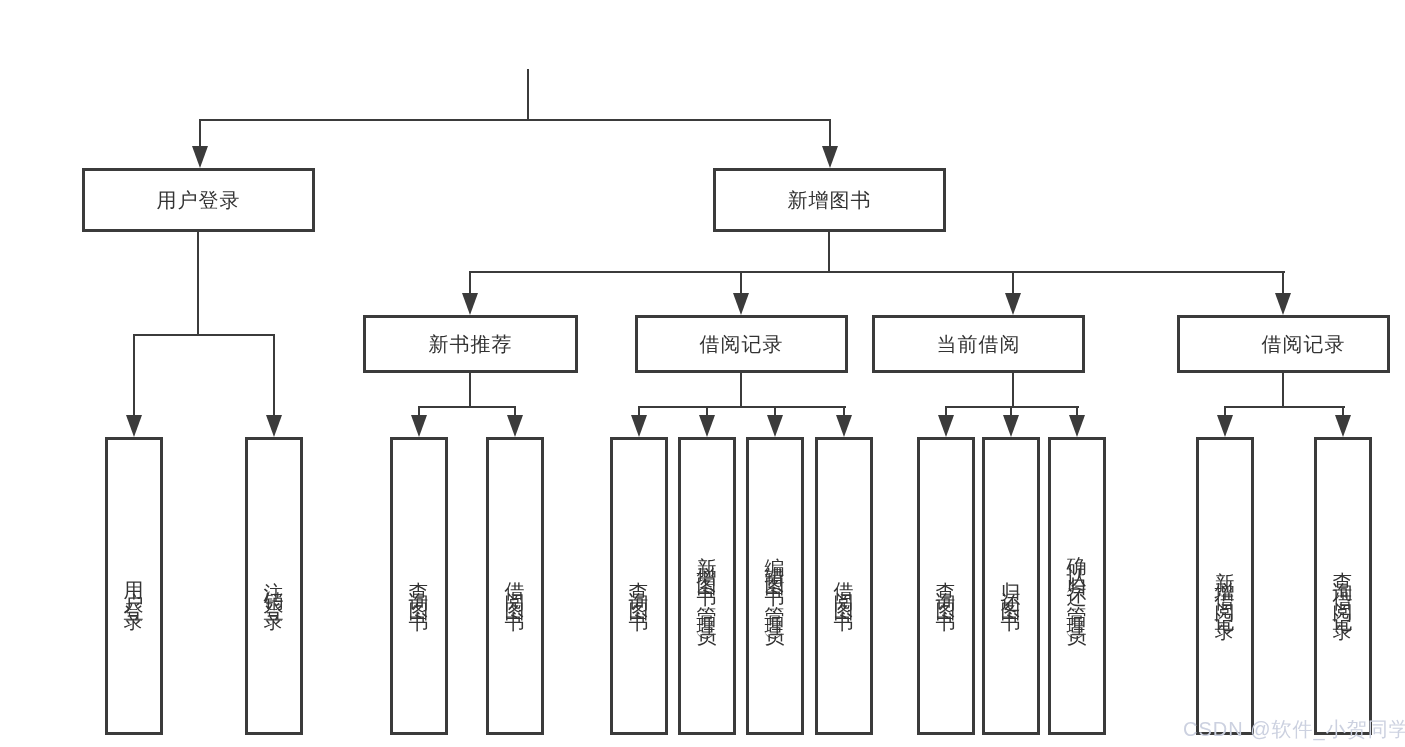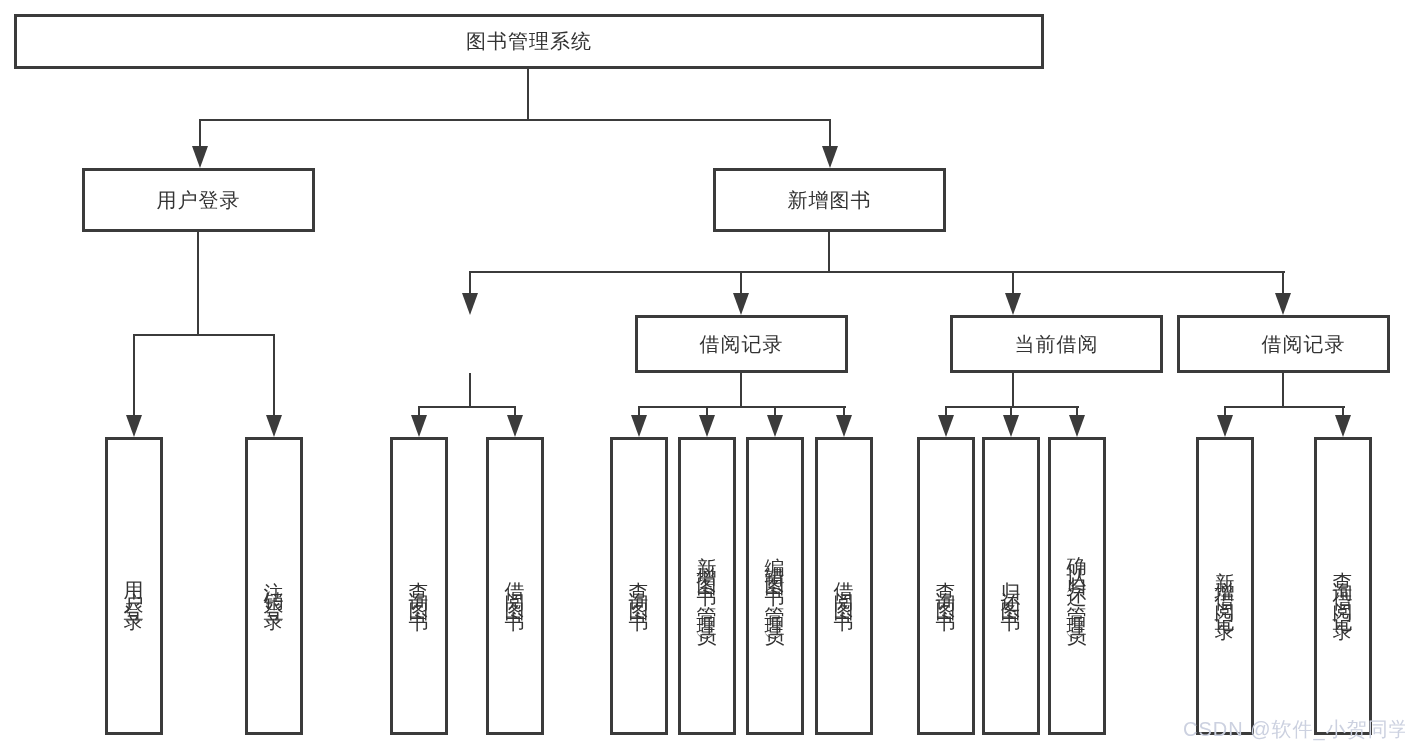--- a/index.html
+++ b/index.html
@@ -98,23 +98,20 @@
     letter-spacing:1px;
     white-space:nowrap;
     z-index:5;
   }
 </style>
 </head>
 <body>
 
 <div class="stage">
 
-  <div class="hbox" style="left:14px;top:14px;width:1030px;height:55px;">
-    <span class="lbl">图书管理系统</span>
-  </div>
 
   <div class="vline" style="left:527px;top:69px;height:51px;"></div>
   <div class="hline" style="left:199px;top:119px;width:632px;"></div>
   <div class="arrow" style="left:192px;top:119px;height:49px;"></div>
   <div class="arrow" style="left:822px;top:119px;height:49px;"></div>
 
   <div class="hbox" style="left:82px;top:168px;width:233px;height:64px;">
     <span class="lbl">用户登录</span>
   </div>
   <div class="hbox" style="left:713px;top:168px;width:233px;height:64px;">
@@ -126,24 +123,27 @@
   <div class="arrow" style="left:126px;top:334px;height:103px;"></div>
   <div class="arrow" style="left:266px;top:334px;height:103px;"></div>
 
   <div class="vline" style="left:828px;top:232px;height:41px;"></div>
   <div class="hline" style="left:469px;top:271px;width:816px;"></div>
   <div class="arrow" style="left:462px;top:271px;height:44px;"></div>
   <div class="arrow" style="left:733px;top:271px;height:44px;"></div>
   <div class="arrow" style="left:1005px;top:271px;height:44px;"></div>
   <div class="arrow" style="left:1275px;top:271px;height:44px;"></div>
 
+  <div class="hbox" style="left:363px;top:315px;width:215px;height:58px;">
+    <span class="lbl">新书推荐</span>
+  </div>
   <div class="hbox" style="left:635px;top:315px;width:213px;height:58px;">
     <span class="lbl">借阅记录</span>
   </div>
-  <div class="hbox" style="left:950px;top:315px;width:213px;height:58px;">
+  <div class="hbox" style="left:872px;top:315px;width:213px;height:58px;">
     <span class="lbl">当前借阅</span>
   </div>
   <div class="hbox" style="left:1177px;top:315px;width:213px;height:58px;padding-left:40px;">
     <span class="lbl">借阅记录</span>
   </div>
 
   <div class="vline" style="left:469px;top:373px;height:35px;"></div>
   <div class="hline" style="left:418px;top:406px;width:98px;"></div>
   <div class="arrow" style="left:411px;top:406px;height:31px;"></div>
   <div class="arrow" style="left:507px;top:406px;height:31px;"></div>

